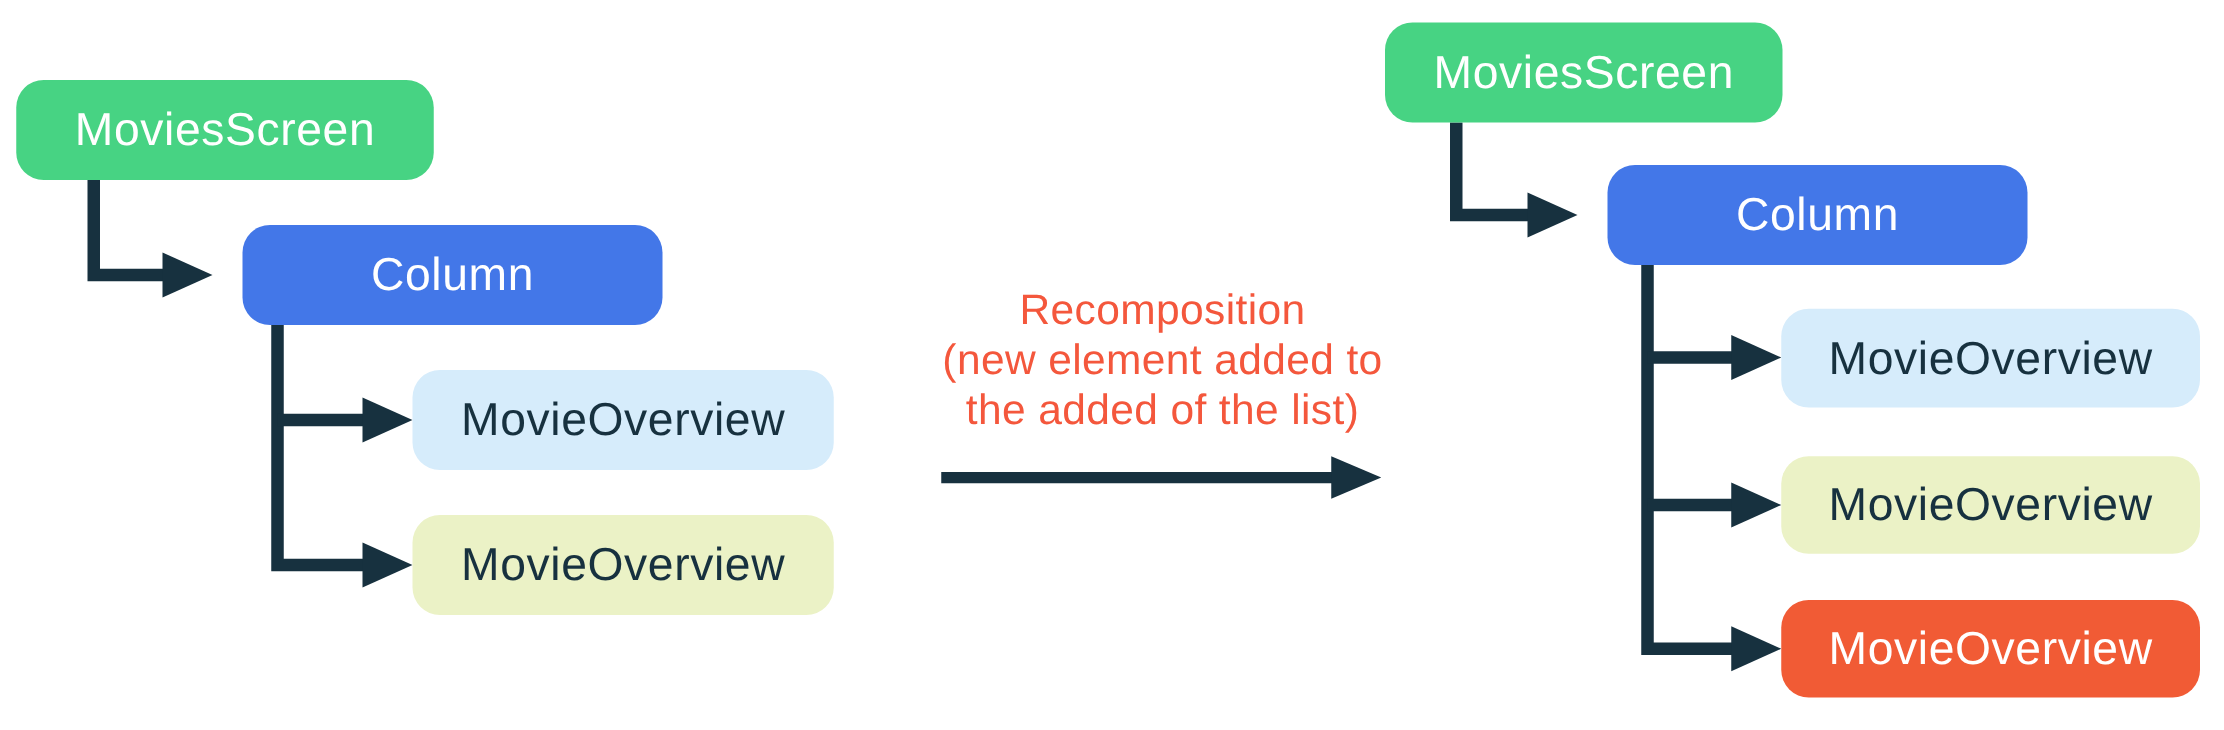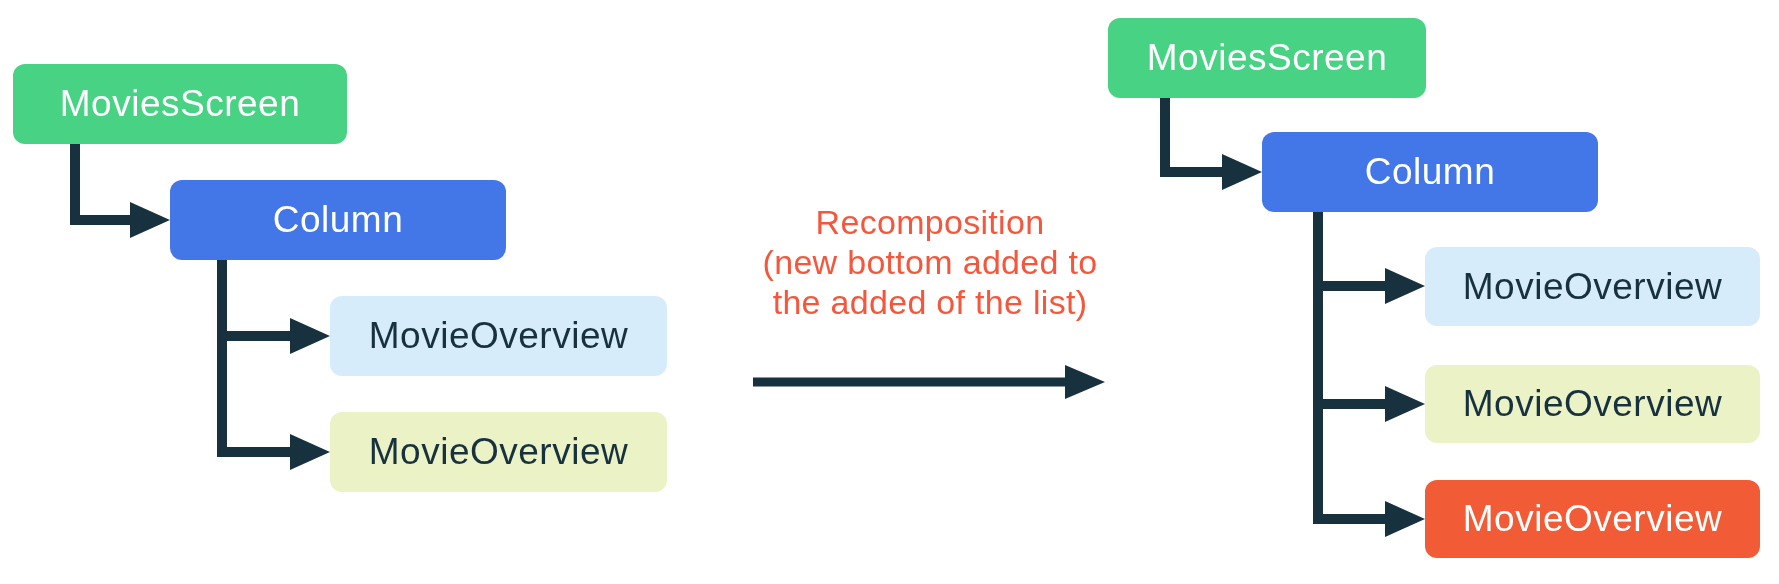--- a/index.html
+++ b/index.html
@@ -22,51 +22,51 @@
   }
   .canvas {
     position: relative;
     width: 1779px;
     height: 584px;
     background: var(--background);
     overflow: hidden;
   }
   .node {
     position: absolute;
-    border-radius: 12px;
+    border-radius: 22px;
     display: flex;
     align-items: center;
     justify-content: center;
     font-size: 37px;
     letter-spacing: 0.5px;
     white-space: nowrap;
   }
   .node.green  { background: var(--green);  color: var(--text-light); }
-  .node.blue   { background: var(--blue);   color: var(--text-light); }
+  .node.blue   { background: var(--blue);   color: var(--text-light); margin-left: 24px; }
   .node.lblue  { background: var(--light-blue);  color: var(--text-dark); }
   .node.lgreen { background: var(--light-yellow-green); color: var(--text-dark); }
   .node.orange { background: var(--orange); color: var(--text-light); }
   .connectors {
     position: absolute;
     left: 0; top: 0;
     width: 1779px;
     height: 584px;
     pointer-events: none;
   }
   .connector {
     stroke: var(--line-dark);
     stroke-width: 10;
     fill: none;
   }
   .connector.thin { stroke-width: 9; }
   .arrowhead { fill: var(--line-dark); stroke: none; }
   .caption {
     position: absolute;
     left: 650px;
-    top: 202px;
+    top: 228px;
     width: 560px;
     text-align: center;
     color: var(--caption-orange);
     font-size: 34px;
     line-height: 40px;
     letter-spacing: 0.3px;
   }
   .caption div { white-space: nowrap; }
 </style>
 </head>
@@ -110,21 +110,21 @@
 
   <div>
     <div class="node green" style="left:13px; top:64px; width:334px; height:80px;">MoviesScreen</div>
     <div class="node blue" style="left:170px; top:180px; width:336px; height:80px;">Column</div>
     <div class="node lblue" style="left:330px; top:296px; width:337px; height:80px;">MovieOverview</div>
     <div class="node lgreen" style="left:330px; top:412px; width:337px; height:80px;">MovieOverview</div>
   </div>
 
   <div class="caption">
     <div>Recomposition</div>
-    <div>(new bottom added to</div>
+    <div>(new element added to</div>
     <div>the added of the list)</div>
   </div>
 
   <div>
     <div class="node green" style="left:1108px; top:18px; width:318px; height:80px;">MoviesScreen</div>
     <div class="node blue" style="left:1262px; top:132px; width:336px; height:80px;">Column</div>
     <div class="node lblue" style="left:1425px; top:247px; width:335px; height:79px;">MovieOverview</div>
     <div class="node lgreen" style="left:1425px; top:365px; width:335px; height:78px;">MovieOverview</div>
     <div class="node orange" style="left:1425px; top:480px; width:335px; height:78px;">MovieOverview</div>
   </div>

